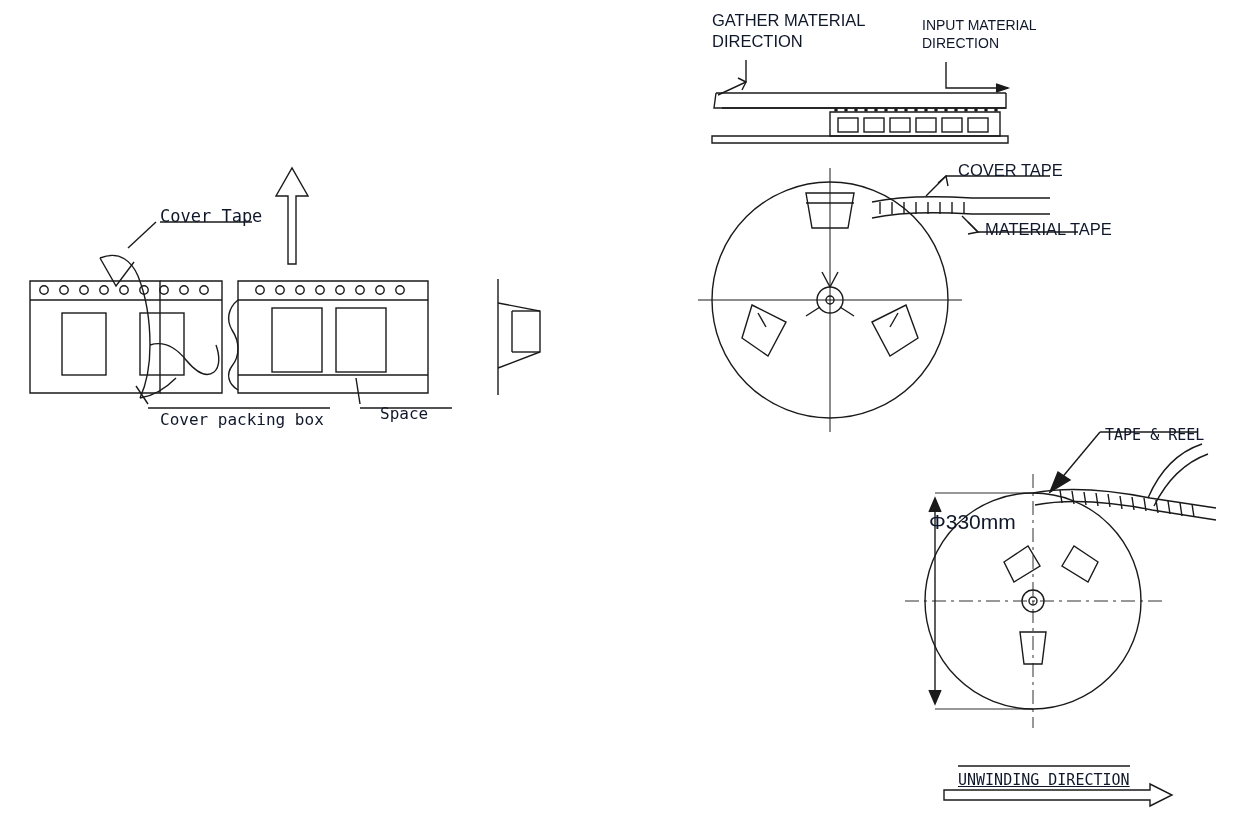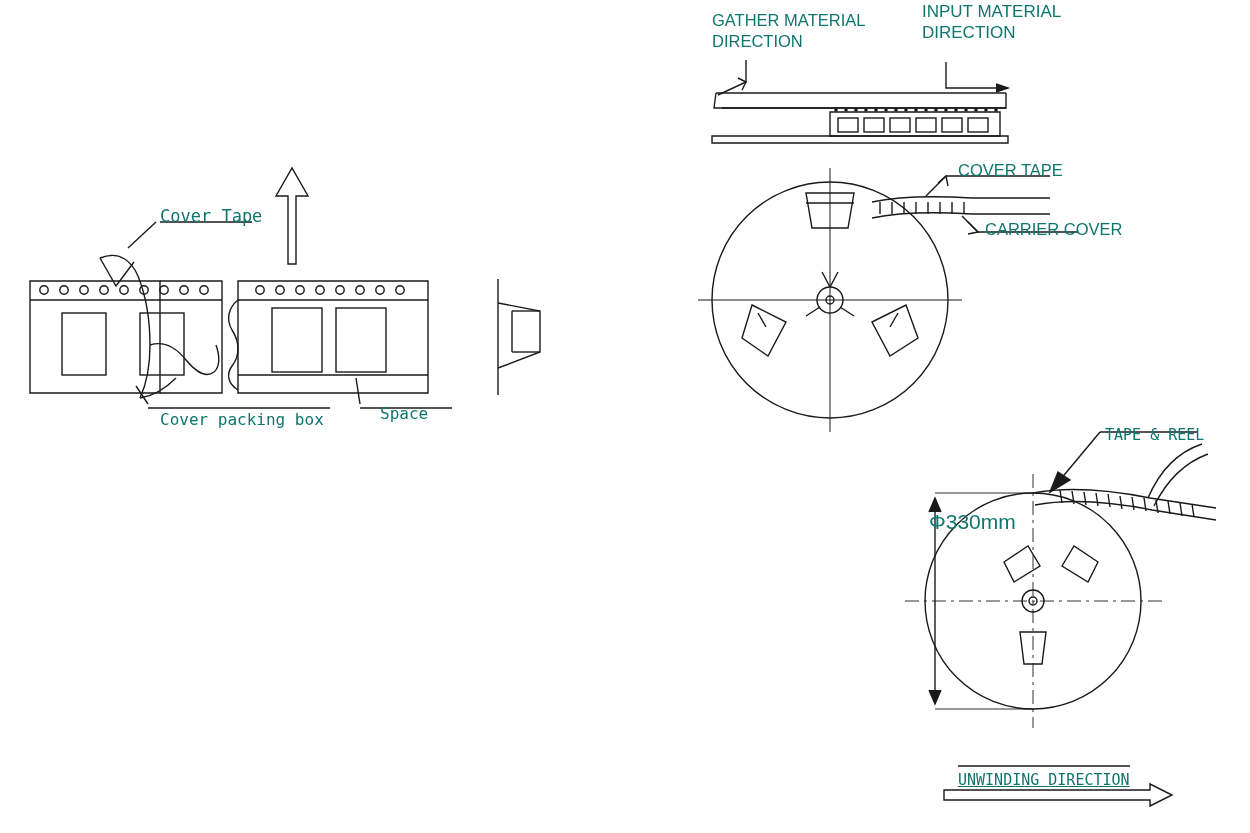--- a/index.html
+++ b/index.html
@@ -19,21 +19,21 @@
   .svg-layer {
     position: absolute;
     left: 0;
     top: 0;
     width: 1250px;
     height: 833px;
   }
   .lbl {
     position: absolute;
     white-space: pre;
-    color: #0f766e;
+    color: #0f172a;
     line-height: 1.25;
   }
   .mono {
     font-family: "DejaVu Sans Mono", monospace;
   }
   .sans {
     font-family: "Liberation Sans", sans-serif;
   }
   
   #lbl-cover-tape-left {
@@ -57,22 +57,22 @@
     font-size: 21px;
   }
   
   #lbl-gather {
     left: 712px;
     top: 10px;
     font-size: 16.5px;
   }
   #lbl-input {
     left: 922px;
-    top: 1px;
-    font-size: 17px;
+    top: 17px;
+    font-size: 14px;
   }
   #lbl-cover-tape-right {
     left: 958px;
     top: 160px;
     font-size: 16.5px;
   }
   #lbl-carrier-tape {
     left: 985px;
     top: 219px;
     font-size: 16.5px;
@@ -311,21 +311,21 @@
 
 
   <div class="lbl sans" id="lbl-gather">GATHER MATERIAL
 DIRECTION</div>
 
   <div class="lbl sans" id="lbl-input">INPUT MATERIAL
 DIRECTION</div>
 
   <div class="lbl sans" id="lbl-cover-tape-right">COVER TAPE</div>
 
-  <div class="lbl sans" id="lbl-carrier-tape">CARRIER COVER</div>
+  <div class="lbl sans" id="lbl-carrier-tape">MATERIAL TAPE</div>
 
   <div class="lbl mono" id="lbl-tape-reel">TAPE &amp; REEL</div>
 
   <div class="lbl sans" id="lbl-diameter">Φ330mm</div>
 
   <div class="lbl mono" id="lbl-unwinding">UNWINDING DIRECTION</div>
 
 </div>
 
 </body></html>

